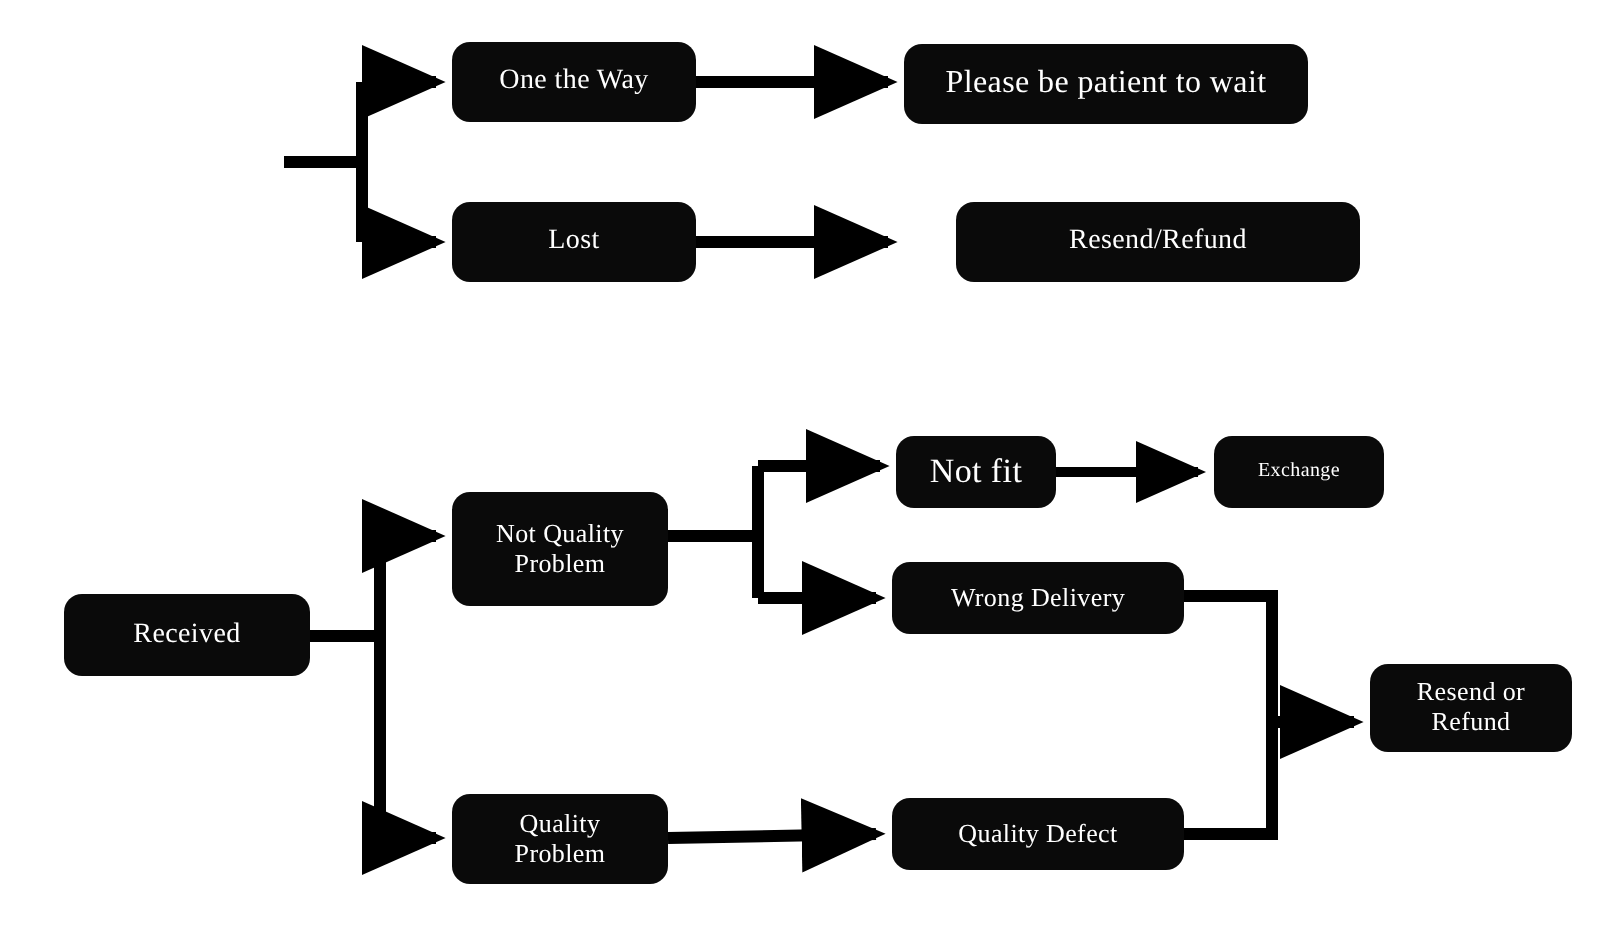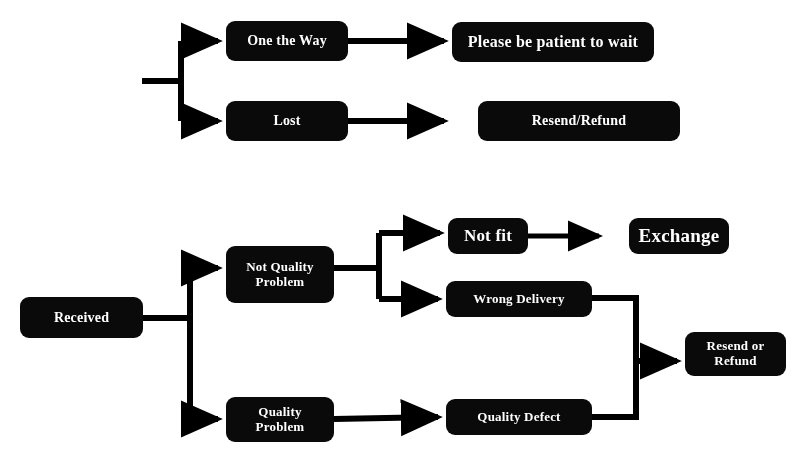--- a/index.html
+++ b/index.html
@@ -27,21 +27,21 @@
   }
   .node-box {
     position: absolute;
     background: #0a0a0a;
     border-radius: 9px;
     color: #ffffff;
     display: flex;
     align-items: center;
     justify-content: center;
     text-align: right;
-    font-weight: bold;
+    font-weight: normal;
     font-family: "Liberation Serif", "DejaVu Serif", serif;
     letter-spacing: 0.2px;
     line-height: 1.12;
     box-sizing: border-box;
     padding: 18px 6px;
     user-select: none;
   }
 </style>
 </head>
 <body>
@@ -98,35 +98,35 @@
 
 
   <div class="node-box" style="left:226px; top:21px; width:122px; height:40px; font-size:14px;">One the Way</div>
 
   <div class="node-box" style="left:452px; top:22px; width:202px; height:40px; font-size:16px;">Please be patient to wait</div>
 
   <div class="node-box" style="left:226px; top:101px; width:122px; height:40px; font-size:14px;">Lost</div>
 
   <div class="node-box" style="left:478px; top:101px; width:202px; height:40px; font-size:14px;">Resend/Refund</div>
 
-  <div class="node-box" style="left:20px; top:297px; width:123px; height:41px; font-size:14px;">Received</div>
+  <div class="node-box" style="left:32px; top:297px; width:123px; height:41px; font-size:14px;">Received</div>
 
   <div class="node-box" style="left:226px; top:246px; width:108px; height:57px; font-size:13px; flex-direction:column;">
     <span>Not Quality</span>
     <span>Problem</span>
   </div>
 
   <div class="node-box" style="left:226px; top:397px; width:108px; height:45px; font-size:13px; flex-direction:column;">
     <span>Quality</span>
     <span>Problem</span>
   </div>
 
   <div class="node-box" style="left:448px; top:218px; width:80px; height:36px; font-size:17px;">Not fit</div>
 
-  <div class="node-box" style="left:607px; top:218px; width:100px; height:36px; font-size:19px;margin-left:22px;">Exchange</div>
+  <div class="node-box" style="left:607px; top:218px; width:85px; height:36px; font-size:10px;">Exchange</div>
 
   <div class="node-box" style="left:446px; top:281px; width:146px; height:32px; font-size:13px;">Wrong Delivery</div>
 
   <div class="node-box" style="left:446px; top:399px; width:146px; height:36px; font-size:13px;">Quality Defect</div>
 
   <div class="node-box" style="left:685px; top:332px; width:101px; height:44px; font-size:13px; flex-direction:column;">
     <span>Resend or</span>
     <span>Refund</span>
   </div>
 

